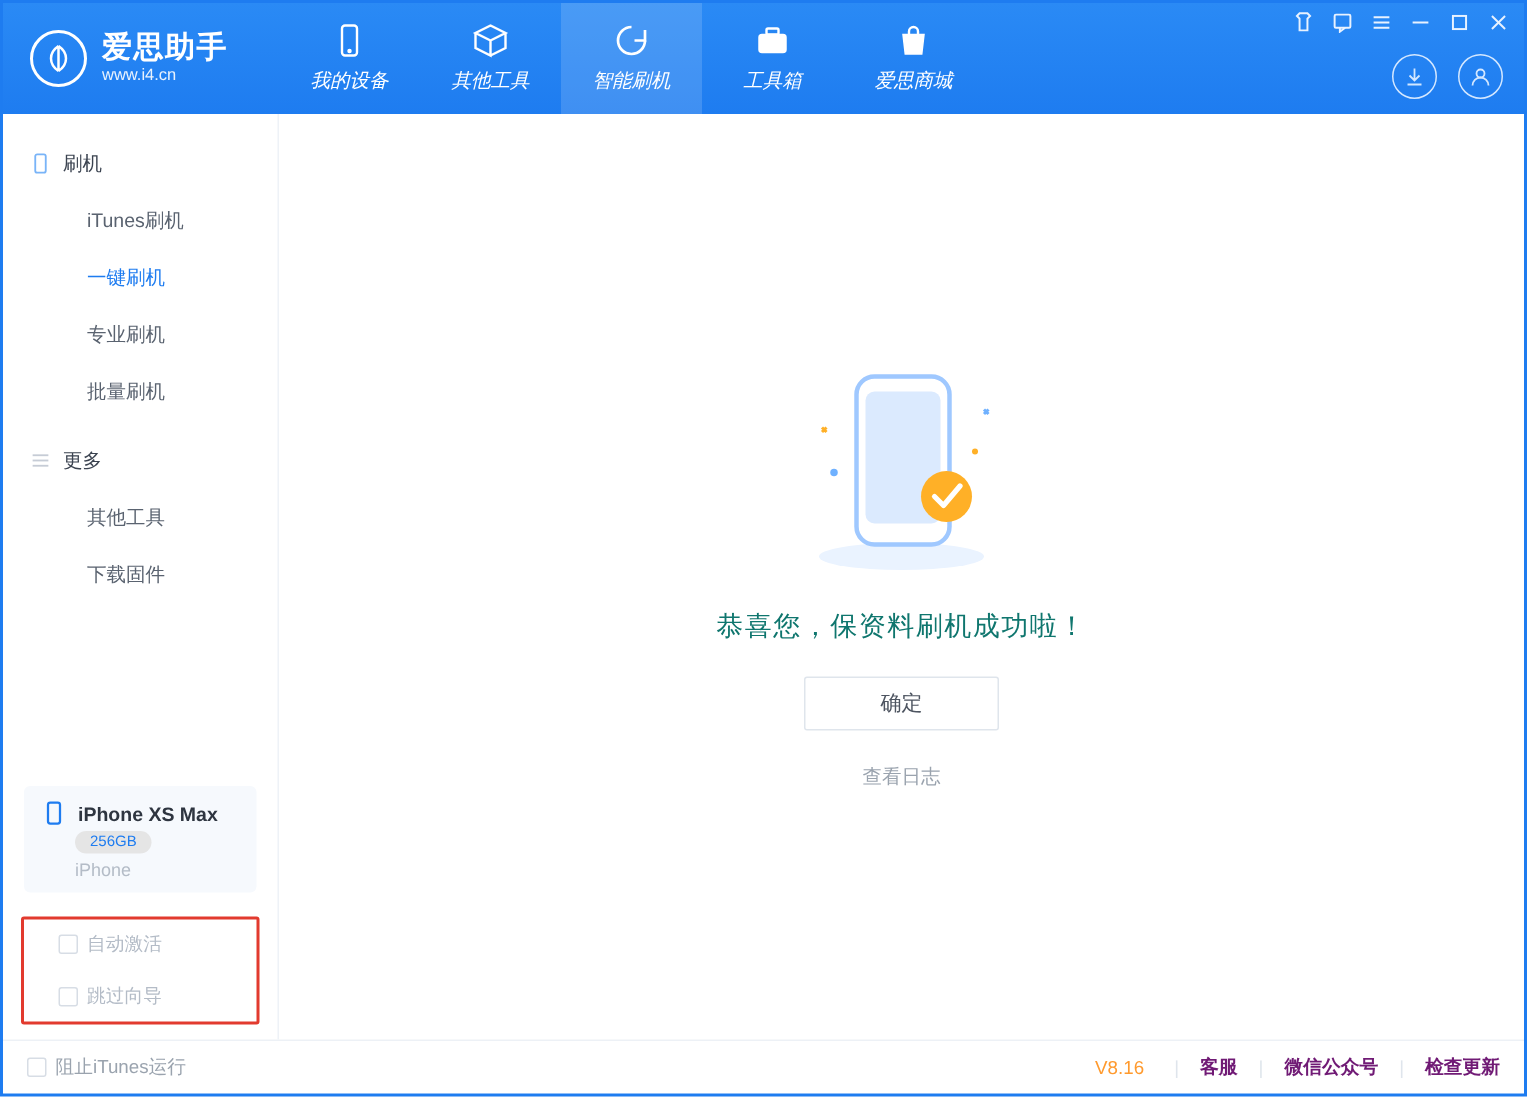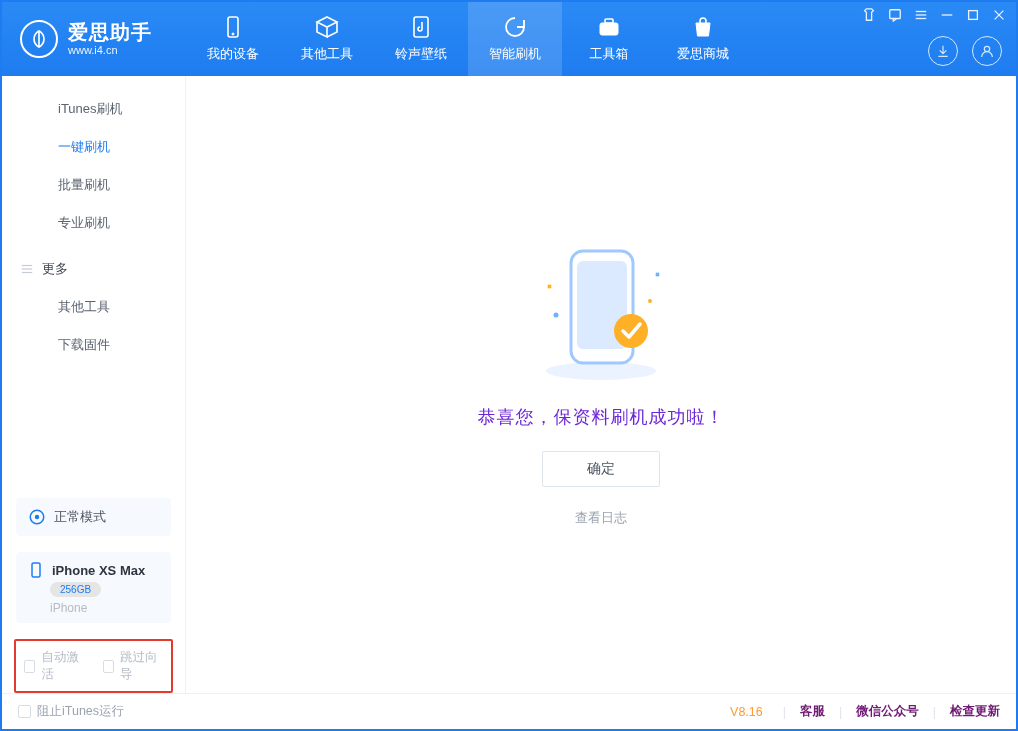--- a/index.html
+++ b/index.html
@@ -32,21 +32,21 @@
     width: 38px; height: 38px;
     border: 2.5px solid #fff; border-radius: 50%;
     display: flex; align-items: center; justify-content: center;
     margin-right: 10px;
   }
   .logo-circle svg { width: 20px; height: 20px; }
   .logo-text { display: flex; flex-direction: column; line-height: 1.15; }
   .logo-title { font-size: 20px; font-weight: 600; letter-spacing: 1px; }
   .logo-sub   { font-size: 11px; opacity: .9; }
 
-  .nav { display: flex; height: 100%; }
+  .nav { display: flex; height: 100%; font-style: italic; }
   .nav-item {
     width: 94px;
     display: flex; flex-direction: column;
     align-items: center; justify-content: center;
     gap: 6px;
     cursor: pointer;
     position: relative;
   }
   .nav-item.active { background: rgba(255,255,255,.15); }
   .nav-icon { width: 24px; height: 24px; display: flex; align-items:center; justify-content:center; }
@@ -107,42 +107,42 @@
   }
   .device-card { flex-direction: column; align-items: flex-start; gap: 4px; padding: 10px 12px 8px; }
   .device-top { display:flex; align-items:center; gap:8px; font-weight:600; color:#2e3540; }
   .storage-pill {
     display:inline-block; background:#e5e5e5; color:#1e7cf0;
     border-radius:12px; padding:2px 10px; font-size:10px; margin-left:22px;
   }
   .device-sub { color:#b4bcc7; font-size:12px; margin-left:22px; }
 
   .opt-row-box {
-    margin: 8px 12px 0;
+    margin: 8px 12px 10px;
     border: 2px solid #e23a2e;
     border-radius: 2px;
-    padding: 8px 8px;
+    padding: 8px 23px;
     display: flex; gap: 18px;
-    color: #b4bcc7; font-size: 12.5px;
+    color: #b4bcc7; font-size: 12.5px; flex-direction: column;
   }
   .chk { display:flex; align-items:center; gap:6px; }
   .chk .box {
     width:13px; height:13px; border:1px solid #d7dde5; border-radius:2px; background:#fff;
   }
 
   
   .main {
     flex: 1; position: relative;
     display:flex; flex-direction:column; align-items:center; justify-content:center;
     gap: 22px;
   }
   .illus { width: 170px; height: 140px; position: relative; }
-  .success-text { font-size: 18px; color: #6d28d9; letter-spacing: 1px; }
+  .success-text { font-size: 18px; color: #0f766e; letter-spacing: 1px; }
   .ok-btn {
-    width: 118px; height: 36px;
+    width: 130px; height: 36px;
     border: 1px solid #dfe5ec; background:#fff;
     color:#4e5561; font-size:14px; cursor:pointer;
     border-radius:2px;
   }
   .log-link { color:#9aa3ae; font-size:13px; cursor:pointer; }
 
   
   .footer {
     height: 36px;
     border-top: 1px solid #edf1f6;
@@ -183,29 +183,20 @@
       <span class="nav-label">我的设备</span>
     </div>
     <div class="nav-item">
       <span class="nav-icon">
           <svg viewBox="0 0 24 24">
             <path d="M12 2 L22 7 L12 12 L2 7 Z M2 7 V17 L12 22 V12 M22 7 V17 L12 22" fill="none" stroke="#fff" stroke-width="1.6"></path>
           </svg>
         </span>
       <span class="nav-label">其他工具</span>
     </div>
-    <div class="nav-item">
-      <span class="nav-icon">
-          <svg viewBox="0 0 24 24">
-            <rect x="5" y="2" width="14" height="20" rx="2" fill="none" stroke="#fff" stroke-width="1.6"></rect>
-            <path d="M13 7 V14 A2 2 0 1 1 11 12" fill="none" stroke="#fff" stroke-width="1.6"></path>
-          </svg>
-        </span>
-      <span class="nav-label">铃声壁纸</span>
-    </div>
     <div class="nav-item active">
       <span class="nav-icon">
           <svg viewBox="0 0 24 24">
             <path d="M12 3 A9 9 0 1 0 21 12" fill="none" stroke="#fff" stroke-width="1.8"></path>
             <path d="M21 5 V12 H14" fill="none" stroke="#fff" stroke-width="1.8"></path>
           </svg>
         </span>
       <span class="nav-label">智能刷机</span>
     </div>
     <div class="nav-item">
@@ -275,45 +266,44 @@
         <svg viewBox="0 0 24 24">
           <circle cx="12" cy="9" r="4"></circle>
           <path d="M4 21 A8 8 0 0 1 20 21"></path>
         </svg>
       </span>
   </div>
 </div>
 
 <div class="body">
   <div class="sidebar">
+    <div class="sb-group-header">
+      <svg viewBox="0 0 16 16">
+          <rect x="4" y="1" width="8" height="14" rx="1.5" fill="none" stroke="#79b4f8" stroke-width="1.4"></rect>
+        </svg>
+      <span>刷机</span>
+    </div>
     <div class="sb-item">iTunes刷机</div>
     <div class="sb-item active">一键刷机</div>
+    <div class="sb-item">专业刷机</div>
     <div class="sb-item">批量刷机</div>
-    <div class="sb-item">专业刷机</div>
 
     <div class="sb-group-header" style="margin-top:8px">
       <svg viewBox="0 0 16 16">
           <line x1="2" y1="4" x2="14" y2="4" stroke="#c6ccd6" stroke-width="1.4"></line>
           <line x1="2" y1="8" x2="14" y2="8" stroke="#c6ccd6" stroke-width="1.4"></line>
           <line x1="2" y1="12" x2="14" y2="12" stroke="#c6ccd6" stroke-width="1.4"></line>
         </svg>
       <span>更多</span>
     </div>
     <div class="sb-item">其他工具</div>
     <div class="sb-item">下载固件</div>
 
     <div class="sb-spacer"></div>
 
-    <div class="mode-card">
-      <svg width="18" height="18" viewBox="0 0 24 24">
-          <circle cx="12" cy="12" r="9" fill="none" stroke="#1e7cf0" stroke-width="2"></circle>
-          <circle cx="12" cy="12" r="3" fill="#1e7cf0"></circle>
-        </svg>
-      <span>正常模式</span>
-    </div>
 
     <div class="device-card">
       <div class="device-top">
         <svg width="16" height="16" viewBox="0 0 16 16">
             <rect x="4" y="1" width="8" height="14" rx="1.5" fill="none" stroke="#1e7cf0" stroke-width="1.5"></rect>
           </svg>
         <span>iPhone XS Max</span>
       </div>
       <span class="storage-pill">256GB</span>
       <span class="device-sub">iPhone</span>

